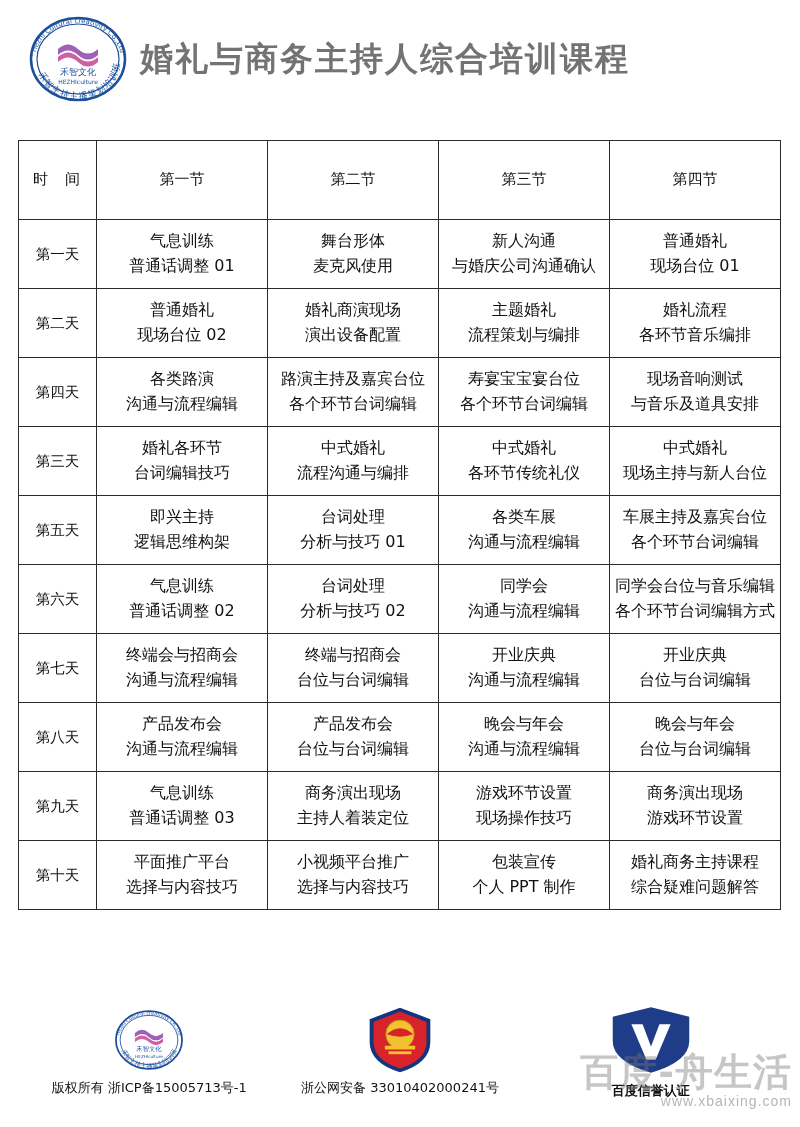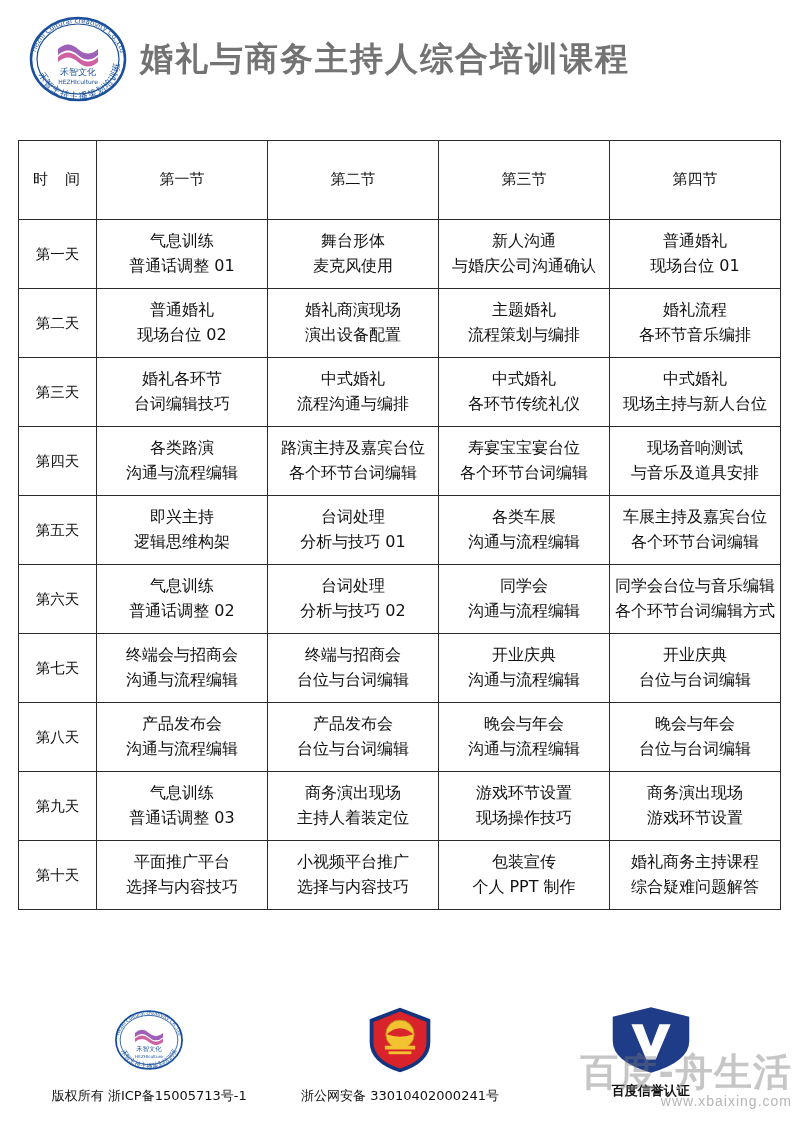--- a/index.html
+++ b/index.html
@@ -118,21 +118,21 @@
   .foot-badge {
     height: 74px;
     display: flex;
     align-items: center;
     justify-content: center;
   }
   .foot-text {
     font-size: 13px;
     font-family: "DejaVu Sans", "Liberation Sans", sans-serif;
     color: #111;
-    margin-top: 10px;
+    margin-top: 2px;
     line-height: 1.4;
   }
   .baidu-sub {
     font-size: 13px;
     font-weight: bold;
     color: #111;
     margin-top: 5px;
   }
 
   
@@ -238,55 +238,55 @@
             <td>
               <span class="cell-line">主题婚礼</span>
               <span class="cell-line">流程策划与编排</span>
             </td>
             <td>
               <span class="cell-line">婚礼流程</span>
               <span class="cell-line">各环节音乐编排</span>
             </td>
           </tr>
           <tr>
+            <td class="daycol">第四天</td>
+            <td>
+              <span class="cell-line">各类路演</span>
+              <span class="cell-line">沟通与流程编辑</span>
+            </td>
+            <td>
+              <span class="cell-line">路演主持及嘉宾台位</span>
+              <span class="cell-line">各个环节台词编辑</span>
+            </td>
+            <td>
+              <span class="cell-line">寿宴宝宝宴台位</span>
+              <span class="cell-line">各个环节台词编辑</span>
+            </td>
+            <td>
+              <span class="cell-line">现场音响测试</span>
+              <span class="cell-line">与音乐及道具安排</span>
+            </td>
+          </tr>
+          <tr>
             <td class="daycol">第三天</td>
             <td>
               <span class="cell-line">婚礼各环节</span>
               <span class="cell-line">台词编辑技巧</span>
             </td>
             <td>
               <span class="cell-line">中式婚礼</span>
               <span class="cell-line">流程沟通与编排</span>
             </td>
             <td>
               <span class="cell-line">中式婚礼</span>
               <span class="cell-line">各环节传统礼仪</span>
             </td>
             <td>
               <span class="cell-line">中式婚礼</span>
               <span class="cell-line">现场主持与新人台位</span>
-            </td>
-          </tr>
-          <tr>
-            <td class="daycol">第四天</td>
-            <td>
-              <span class="cell-line">各类路演</span>
-              <span class="cell-line">沟通与流程编辑</span>
-            </td>
-            <td>
-              <span class="cell-line">路演主持及嘉宾台位</span>
-              <span class="cell-line">各个环节台词编辑</span>
-            </td>
-            <td>
-              <span class="cell-line">寿宴宝宝宴台位</span>
-              <span class="cell-line">各个环节台词编辑</span>
-            </td>
-            <td>
-              <span class="cell-line">现场音响测试</span>
-              <span class="cell-line">与音乐及道具安排</span>
             </td>
           </tr>
           <tr>
             <td class="daycol">第五天</td>
             <td>
               <span class="cell-line">即兴主持</span>
               <span class="cell-line">逻辑思维构架</span>
             </td>
             <td>
               <span class="cell-line">台词处理</span>

